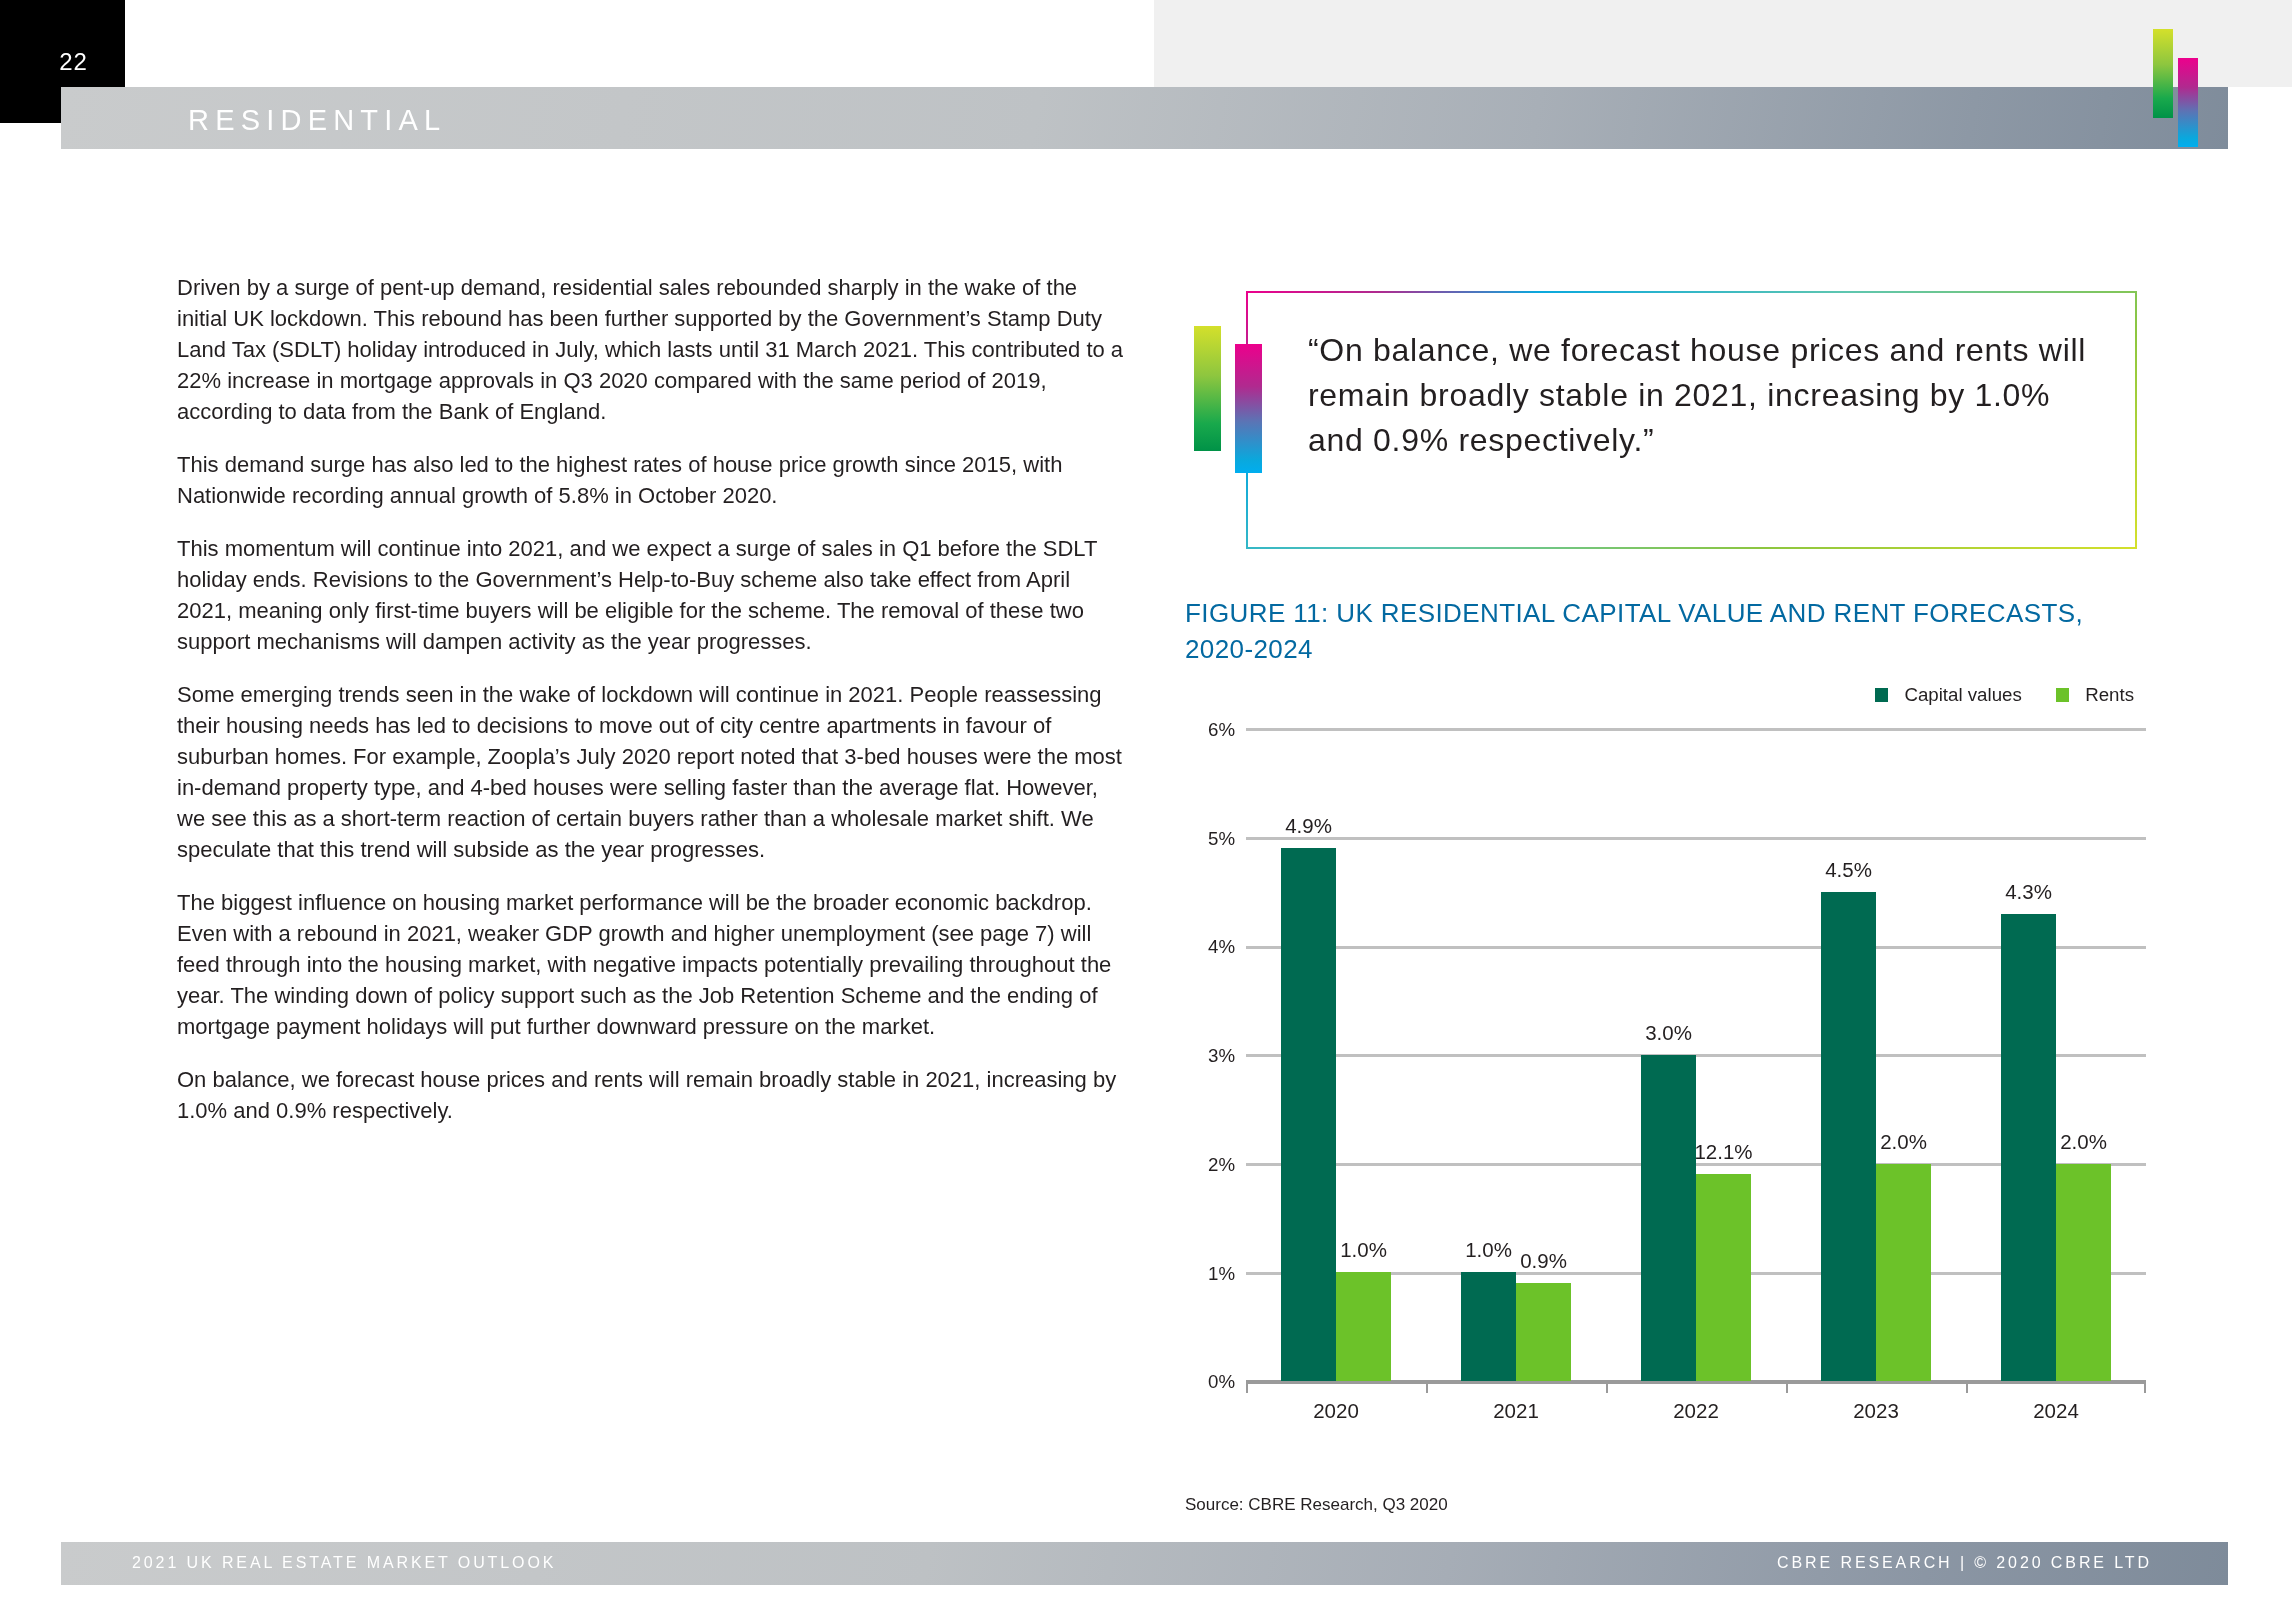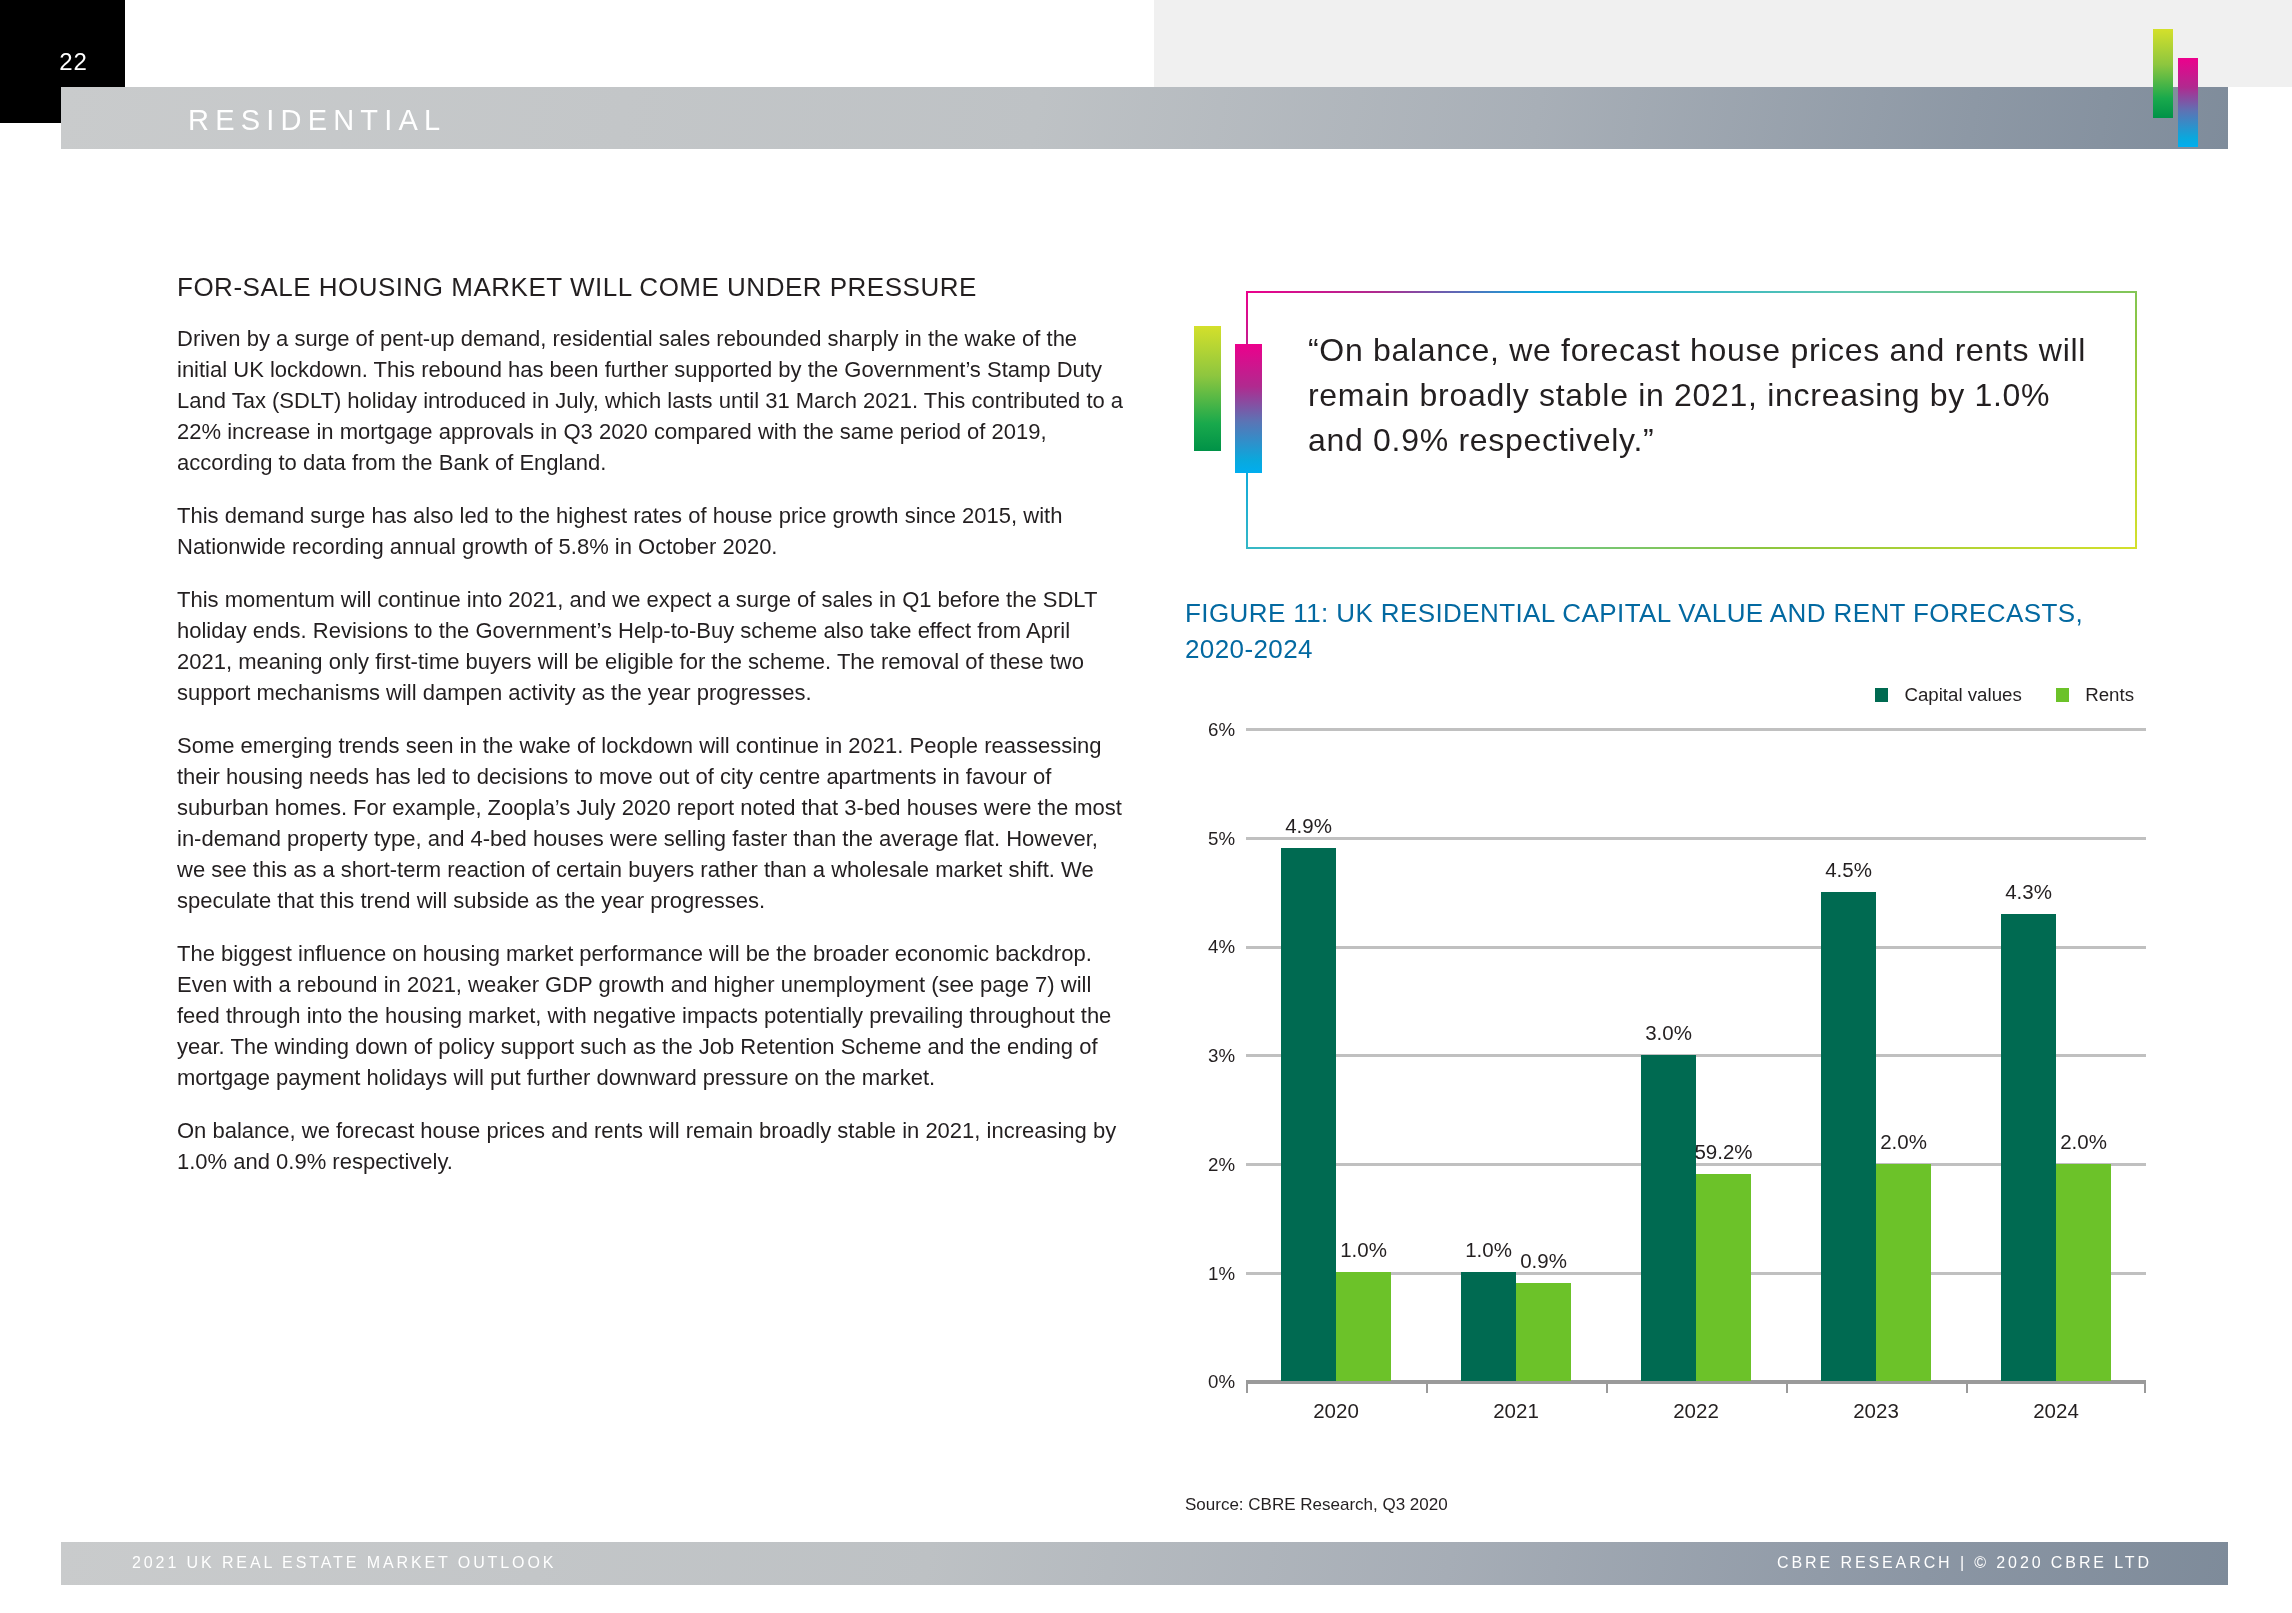--- a/index.html
+++ b/index.html
@@ -316,21 +316,20 @@
 
 <div class="page-num-block"></div>
 <div class="page-num">22</div>
 
 <div class="header-bar"></div>
 <div class="header-title">RESIDENTIAL</div>
 <div class="accent-green-top"></div>
 <div class="accent-magenta-top"></div>
 
 <div class="text-col">
-  <h1 class="section-heading">FOR-SALE HOUSING MARKET WILL COME UNDER PRESSURE</h1>
   <p class="body-par">Driven by a surge of pent-up demand, residential sales rebounded sharply in the wake of the initial UK lockdown. This rebound has been further supported by the Government’s Stamp Duty Land Tax (SDLT) holiday introduced in July, which lasts until 31 March 2021. This contributed to a 22% increase in mortgage approvals in Q3 2020 compared with the same period of 2019, according to data from the Bank of England.</p>
   <p class="body-par">This demand surge has also led to the highest rates of house price growth since 2015, with Nationwide recording annual growth of 5.8% in October 2020.</p>
   <p class="body-par">This momentum will continue into 2021, and we expect a surge of sales in Q1 before the SDLT holiday ends. Revisions to the Government’s Help-to-Buy scheme also take effect from April 2021, meaning only first-time buyers will be eligible for the scheme. The removal of these two support mechanisms will dampen activity as the year progresses.</p>
   <p class="body-par">Some emerging trends seen in the wake of lockdown will continue in 2021. People reassessing their housing needs has led to decisions to move out of city centre apartments in favour of suburban homes. For example, Zoopla’s July 2020 report noted that 3-bed houses were the most in-demand property type, and 4-bed houses were selling faster than the average flat. However, we see this as a short-term reaction of certain buyers rather than a wholesale market shift. We speculate that this trend will subside as the year progresses.</p>
   <p class="body-par">The biggest influence on housing market performance will be the broader economic backdrop. Even with a rebound in 2021, weaker GDP growth and higher unemployment (see page 7) will feed through into the housing market, with negative impacts potentially prevailing throughout the year. The winding down of policy support such as the Job Retention Scheme and the ending of mortgage payment holidays will put further downward pressure on the market.</p>
   <p class="body-par">On balance, we forecast house prices and rents will remain broadly stable in 2021, increasing by 1.0% and 0.9% respectively.</p>
 </div>
 
 <div class="quote-wrap">
   <div class="quote-box"></div>
@@ -386,21 +385,21 @@
           <span class="bar-label">0.9%</span>
         </div>
       </div>
       <div class="tickmark" style="left: 180px; top: 654px;"></div>
       <div class="xtick-label" style="left: 180px; width: 180px; top: 670px;">2021</div>
       <div class="group" style="left: 360px; width: 180px; height: 652px;">
         <div class="bar" style="height: 326px; background: rgb(0, 106, 81);">
           <span class="bar-label">3.0%</span>
         </div>
         <div class="bar" style="height: 207px; background: rgb(108, 194, 41);">
-          <span class="bar-label">59.2%</span>
+          <span class="bar-label">12.1%</span>
         </div>
       </div>
       <div class="tickmark" style="left: 360px; top: 654px;"></div>
       <div class="xtick-label" style="left: 360px; width: 180px; top: 670px;">2022</div>
       <div class="group" style="left: 540px; width: 180px; height: 652px;">
         <div class="bar" style="height: 489px; background: rgb(0, 106, 81);">
           <span class="bar-label">4.5%</span>
         </div>
         <div class="bar" style="height: 217px; background: rgb(108, 194, 41);">
           <span class="bar-label">2.0%</span>

